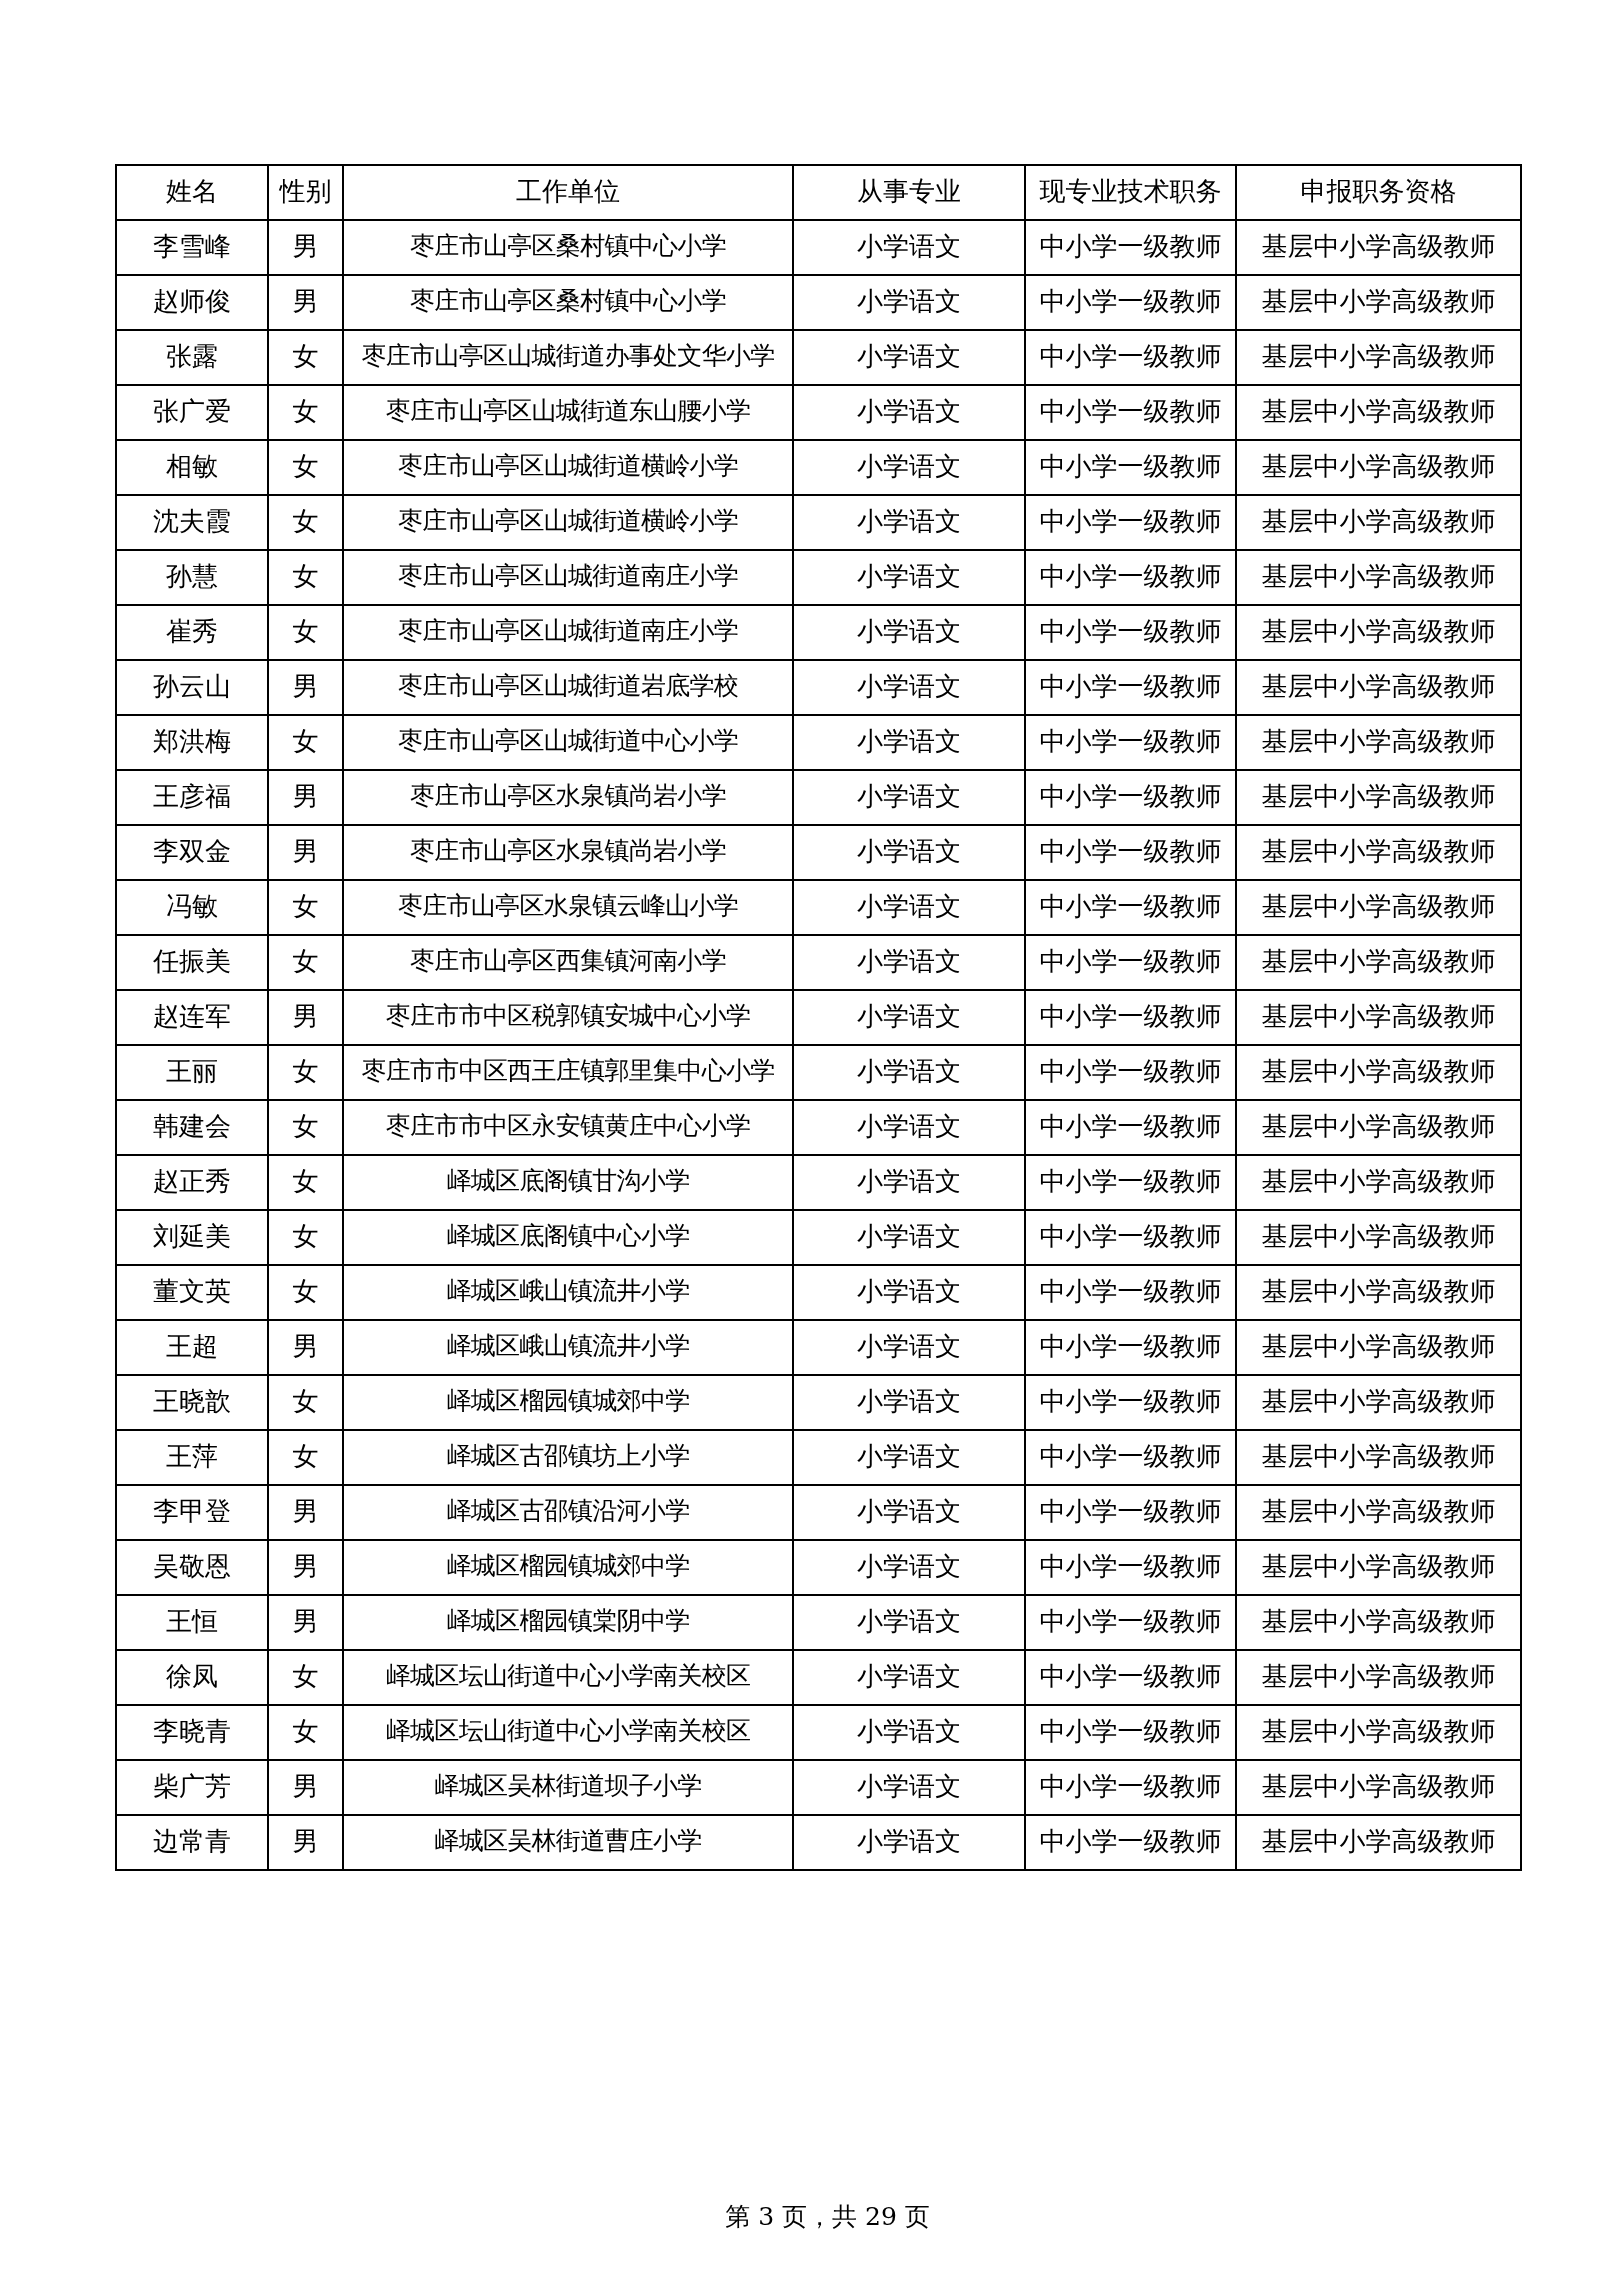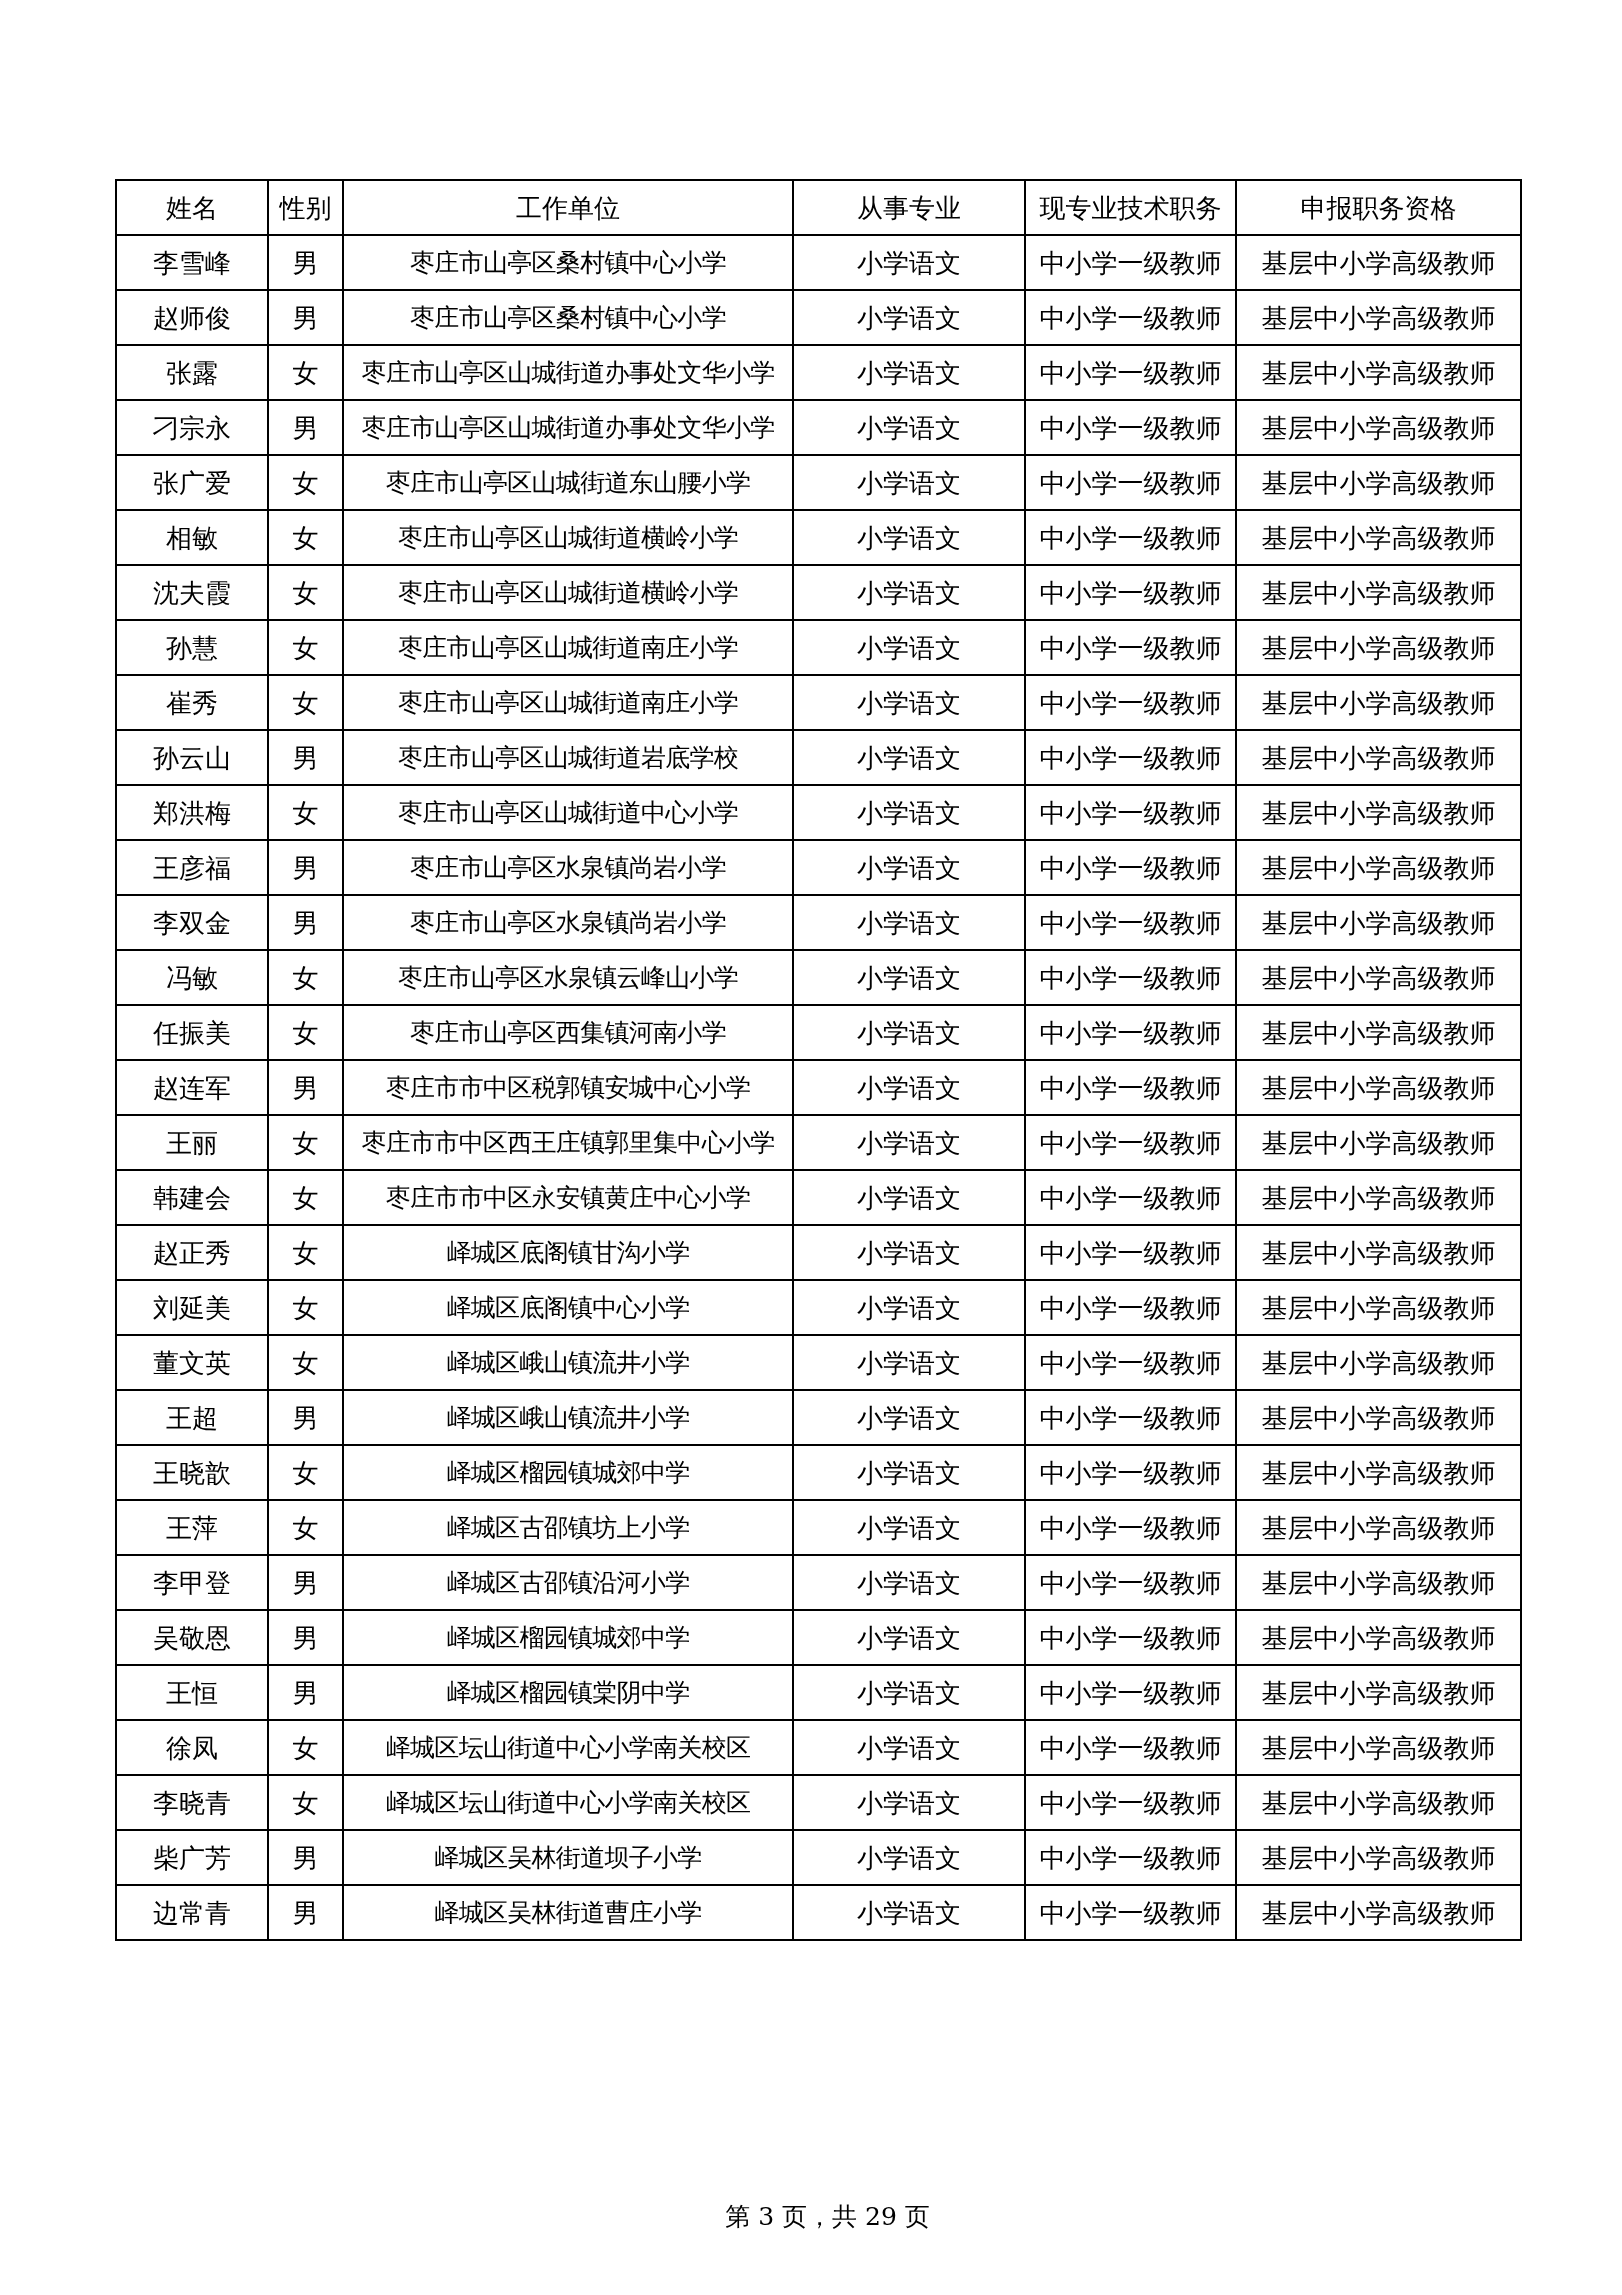--- a/index.html
+++ b/index.html
@@ -1,19 +1,19 @@
 <!DOCTYPE html>
 <html style="font-size:10.5px"><head>
 <meta charset="utf-8">
 <style>
   html, body { margin:0; padding:0; background:#ffffff; }
   body { width:1623px; height:2295px; position:relative; overflow:hidden;
          font-family:"DejaVu Sans", "Liberation Sans", sans-serif; color:#000; }
-  #roster { position:absolute; left:115px; top:179px; width:1406px;
-            border-collapse:collapse; table-layout:fixed; }
+  #roster { position:absolute; left:115px; top:164px; width:1406px;
+            border-collapse:collapse; table-layout:fixed;font-family:Liberation Mono, monospace; }
   #roster td, #roster th { border:2.9px solid #000; height:53px; padding:0;
             text-align:center; vertical-align:middle; font-weight:normal;
             font-size:26px; line-height:26px; white-space:nowrap; overflow:hidden; }
   #roster .unit { font-size:25px; letter-spacing:-0.7px; }
   #footer { position:absolute; top:2200px; left:0; width:1623px; text-align:center;
             font-family:"DejaVu Serif", "Liberation Serif", serif; font-size:25px;padding-left:16px; }
 </style>
 </head>
 <body>
 
@@ -55,28 +55,20 @@
       </tr>
       <tr>
         <td>张露</td>
         <td>女</td>
         <td class="unit">枣庄市山亭区山城街道办事处文华小学</td>
         <td>小学语文</td>
         <td>中小学一级教师</td>
         <td>基层中小学高级教师</td>
       </tr>
       <tr>
-        <td>刁宗永</td>
-        <td>男</td>
-        <td class="unit">枣庄市山亭区山城街道办事处文华小学</td>
-        <td>小学语文</td>
-        <td>中小学一级教师</td>
-        <td>基层中小学高级教师</td>
-      </tr>
-      <tr>
         <td>张广爱</td>
         <td>女</td>
         <td class="unit">枣庄市山亭区山城街道东山腰小学</td>
         <td>小学语文</td>
         <td>中小学一级教师</td>
         <td>基层中小学高级教师</td>
       </tr>
       <tr>
         <td>相敏</td>
         <td>女</td>

